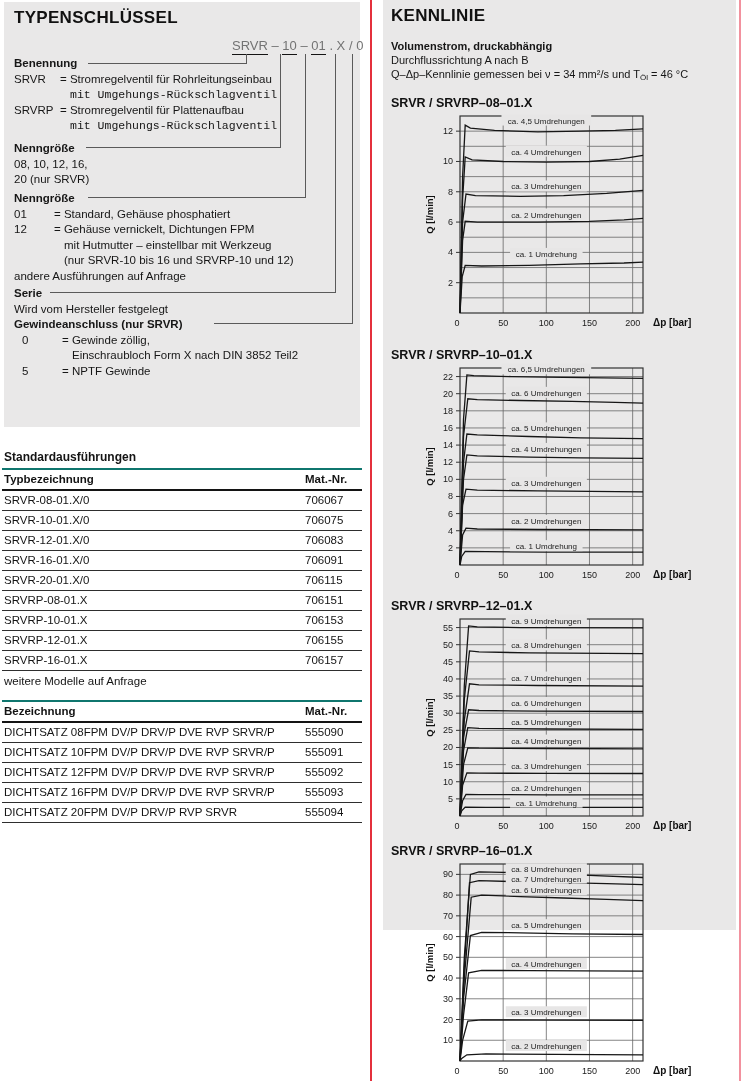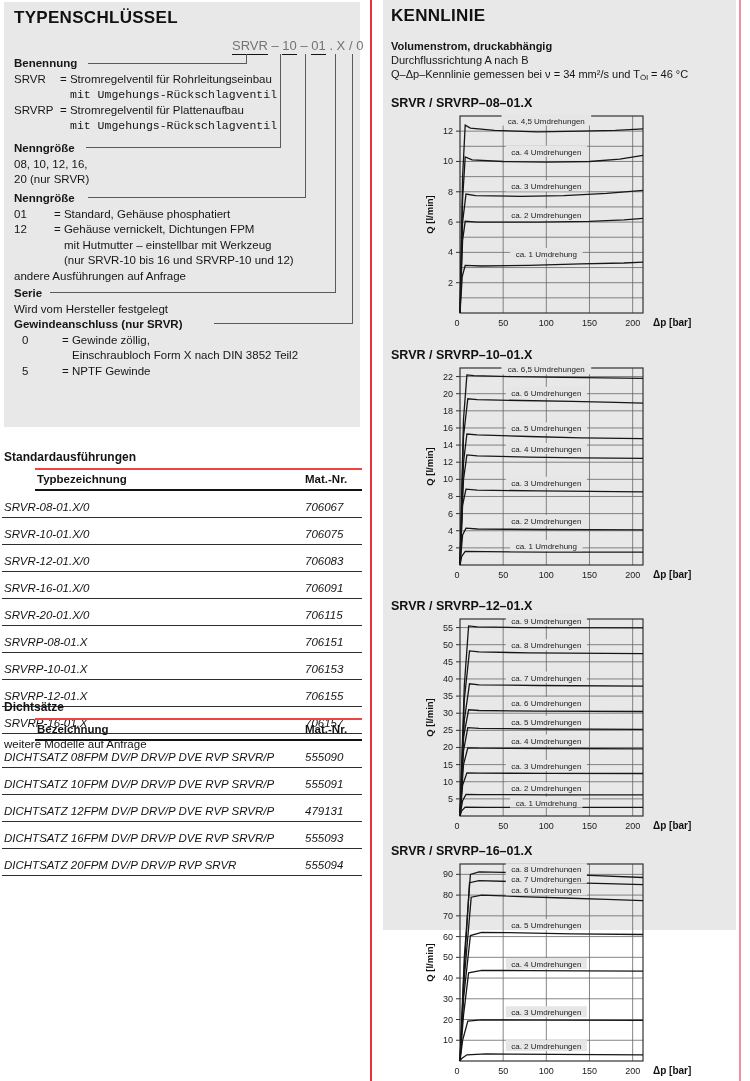--- a/index.html
+++ b/index.html
@@ -18,22 +18,22 @@
   .defrow{display:flex;}
   .term{width:46px;flex:none;}
   .term-a{width:40px;flex:none;}
   .term-g{width:40px;flex:none;padding-left:8px;box-sizing:content-box;}
   .ind-b{padding-left:56px;font-family:Liberation Mono, monospace;}
   .ind-a{padding-left:50px;}
   .ind-g{padding-left:58px;}
   
   .dtable{position:absolute;left:-2px;width:360px;font-size:11.5px;color:#141414;}
   .t-title{font-weight:bold;font-size:12px;padding:0 0 4px 2px;}
-  .t-head{display:flex;font-weight:bold;border-top:2px solid #ef4444;border-bottom:2px solid #141414;padding:3px 0 4px 2px;margin-left:33px;}
-  .trow{display:flex;border-bottom:1.5px solid #2e2e2e;padding:10px 0 4px 2px;font-style:italic;}
+  .t-head{display:flex;font-weight:bold;border-top:2px solid #0f766e;border-bottom:2px solid #141414;padding:3px 0 4px 2px;}
+  .trow{display:flex;border-bottom:1.5px solid #2e2e2e;padding:3px 0 4px 2px;}
   .c1{flex:1;}
   .c2{width:57px;flex:none;}
   .t-foot{padding:4px 0 0 2px;}
   
   .panel{position:absolute;left:383px;top:0;width:353px;height:930px;background:#e9e8e8;}
   .p-title{position:absolute;top:6px;left:8px;}
   .p-sub{position:absolute;left:8px;font-size:11px;line-height:14px;}
   .bold{font-weight:bold;}
   .sub{font-size:8px;vertical-align:-2px;}
   .chart-block{position:absolute;left:0;width:100%;}
@@ -156,37 +156,36 @@
           </div>
           <div class="trow">
             <span class="c1">SRVRP-16-01.X</span>
             <span class="c2">706157</span>
           </div>
         </div>
       <div class="t-foot">weitere Modelle auf Anfrage</div>
     </div>
 
     <div class="dtable" style="top:698px;">
-      <div class="t-title">Dichtsätze</div>
       <div class="t-head">
         <span class="c1">Bezeichnung</span>
         <span class="c2">Mat.-Nr.</span>
       </div>
       <div>
           <div class="trow">
             <span class="c1">DICHTSATZ 08FPM DV/P DRV/P DVE RVP SRVR/P</span>
             <span class="c2">555090</span>
           </div>
           <div class="trow">
             <span class="c1">DICHTSATZ 10FPM DV/P DRV/P DVE RVP SRVR/P</span>
             <span class="c2">555091</span>
           </div>
           <div class="trow">
             <span class="c1">DICHTSATZ 12FPM DV/P DRV/P DVE RVP SRVR/P</span>
-            <span class="c2">479131</span>
+            <span class="c2">555092</span>
           </div>
           <div class="trow">
             <span class="c1">DICHTSATZ 16FPM DV/P DRV/P DVE RVP SRVR/P</span>
             <span class="c2">555093</span>
           </div>
           <div class="trow">
             <span class="c1">DICHTSATZ 20FPM DV/P DRV/P RVP SRVR</span>
             <span class="c2">555094</span>
           </div>
         </div>

